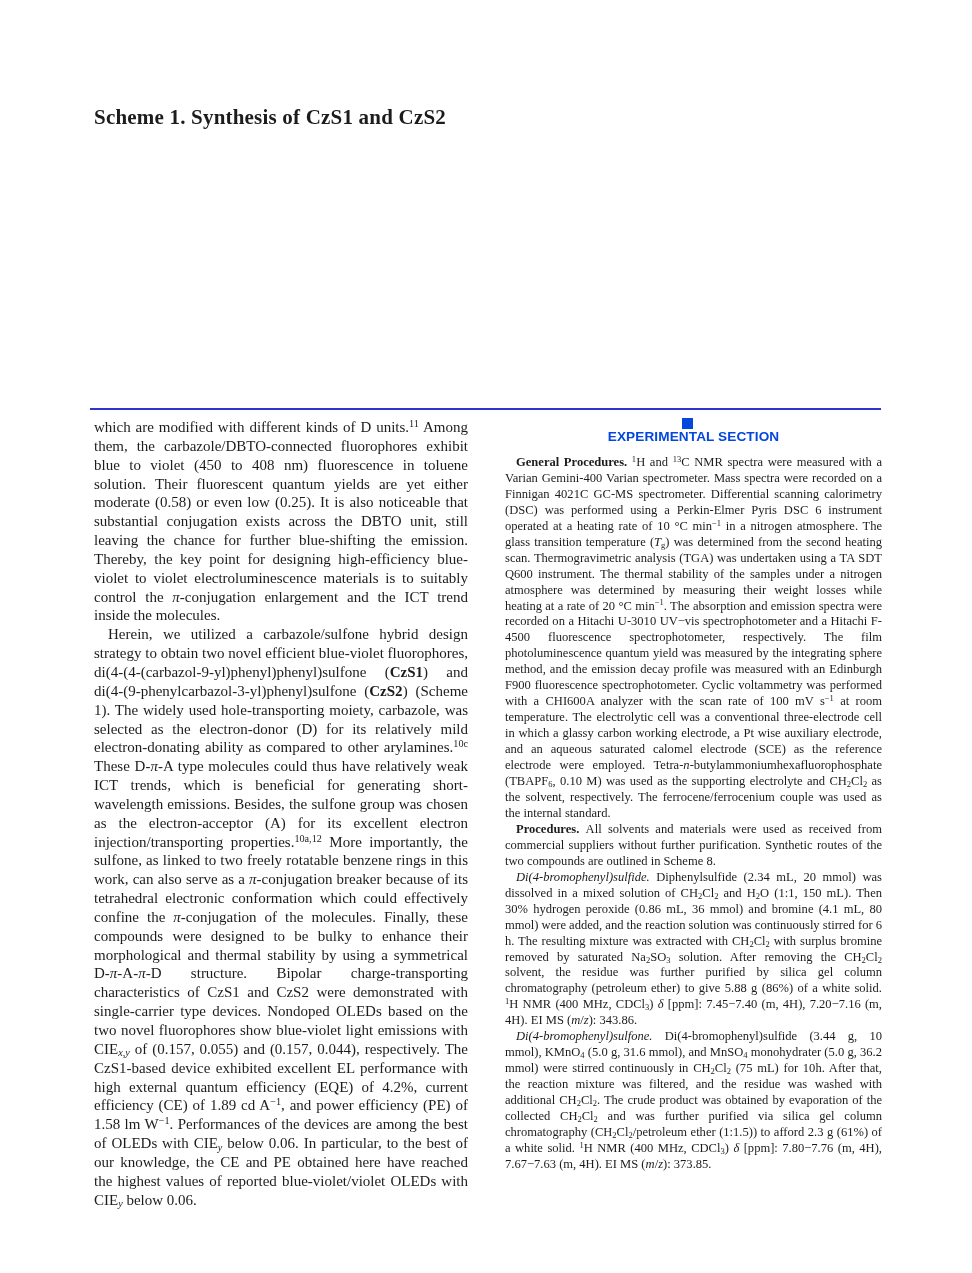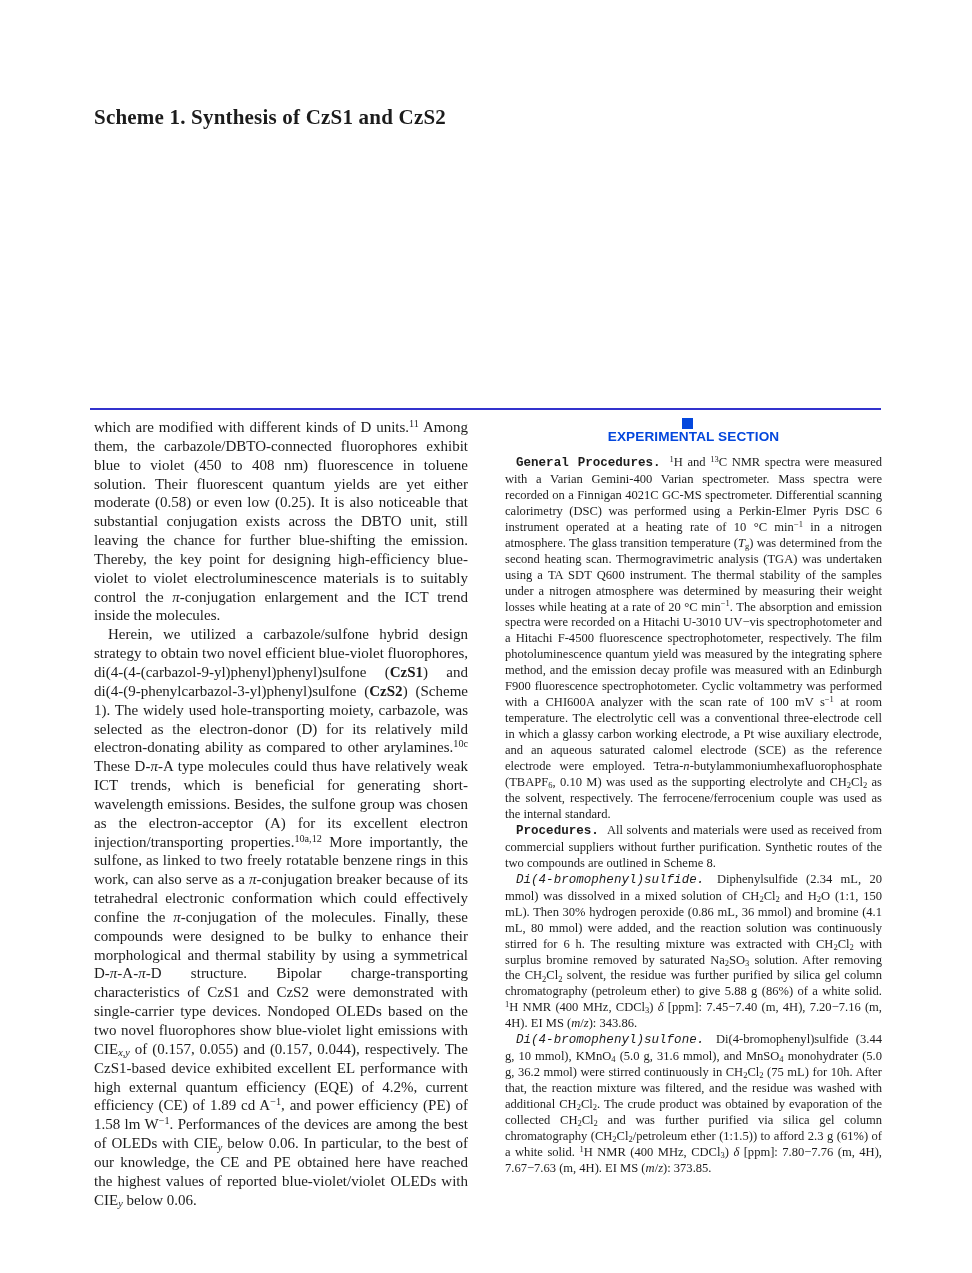--- a/index.html
+++ b/index.html
@@ -76,21 +76,21 @@
     text-align: left;
   }
   .sq-icon {
     display: inline-block;
     width: 11px;
     height: 11px;
     margin-right: 12px;
     flex: 0 0 auto;
   }
   .run-in {
-    font-family: Liberation Mono, monospace;
+    font-family: Liberation Serif, serif;
   }
   .run-in.bold-sans {
     font-weight: bold;
     font-style: normal;
   }
   .run-in.italic-sans {
     font-weight: normal;
     font-style: italic;
   }
   sup {

